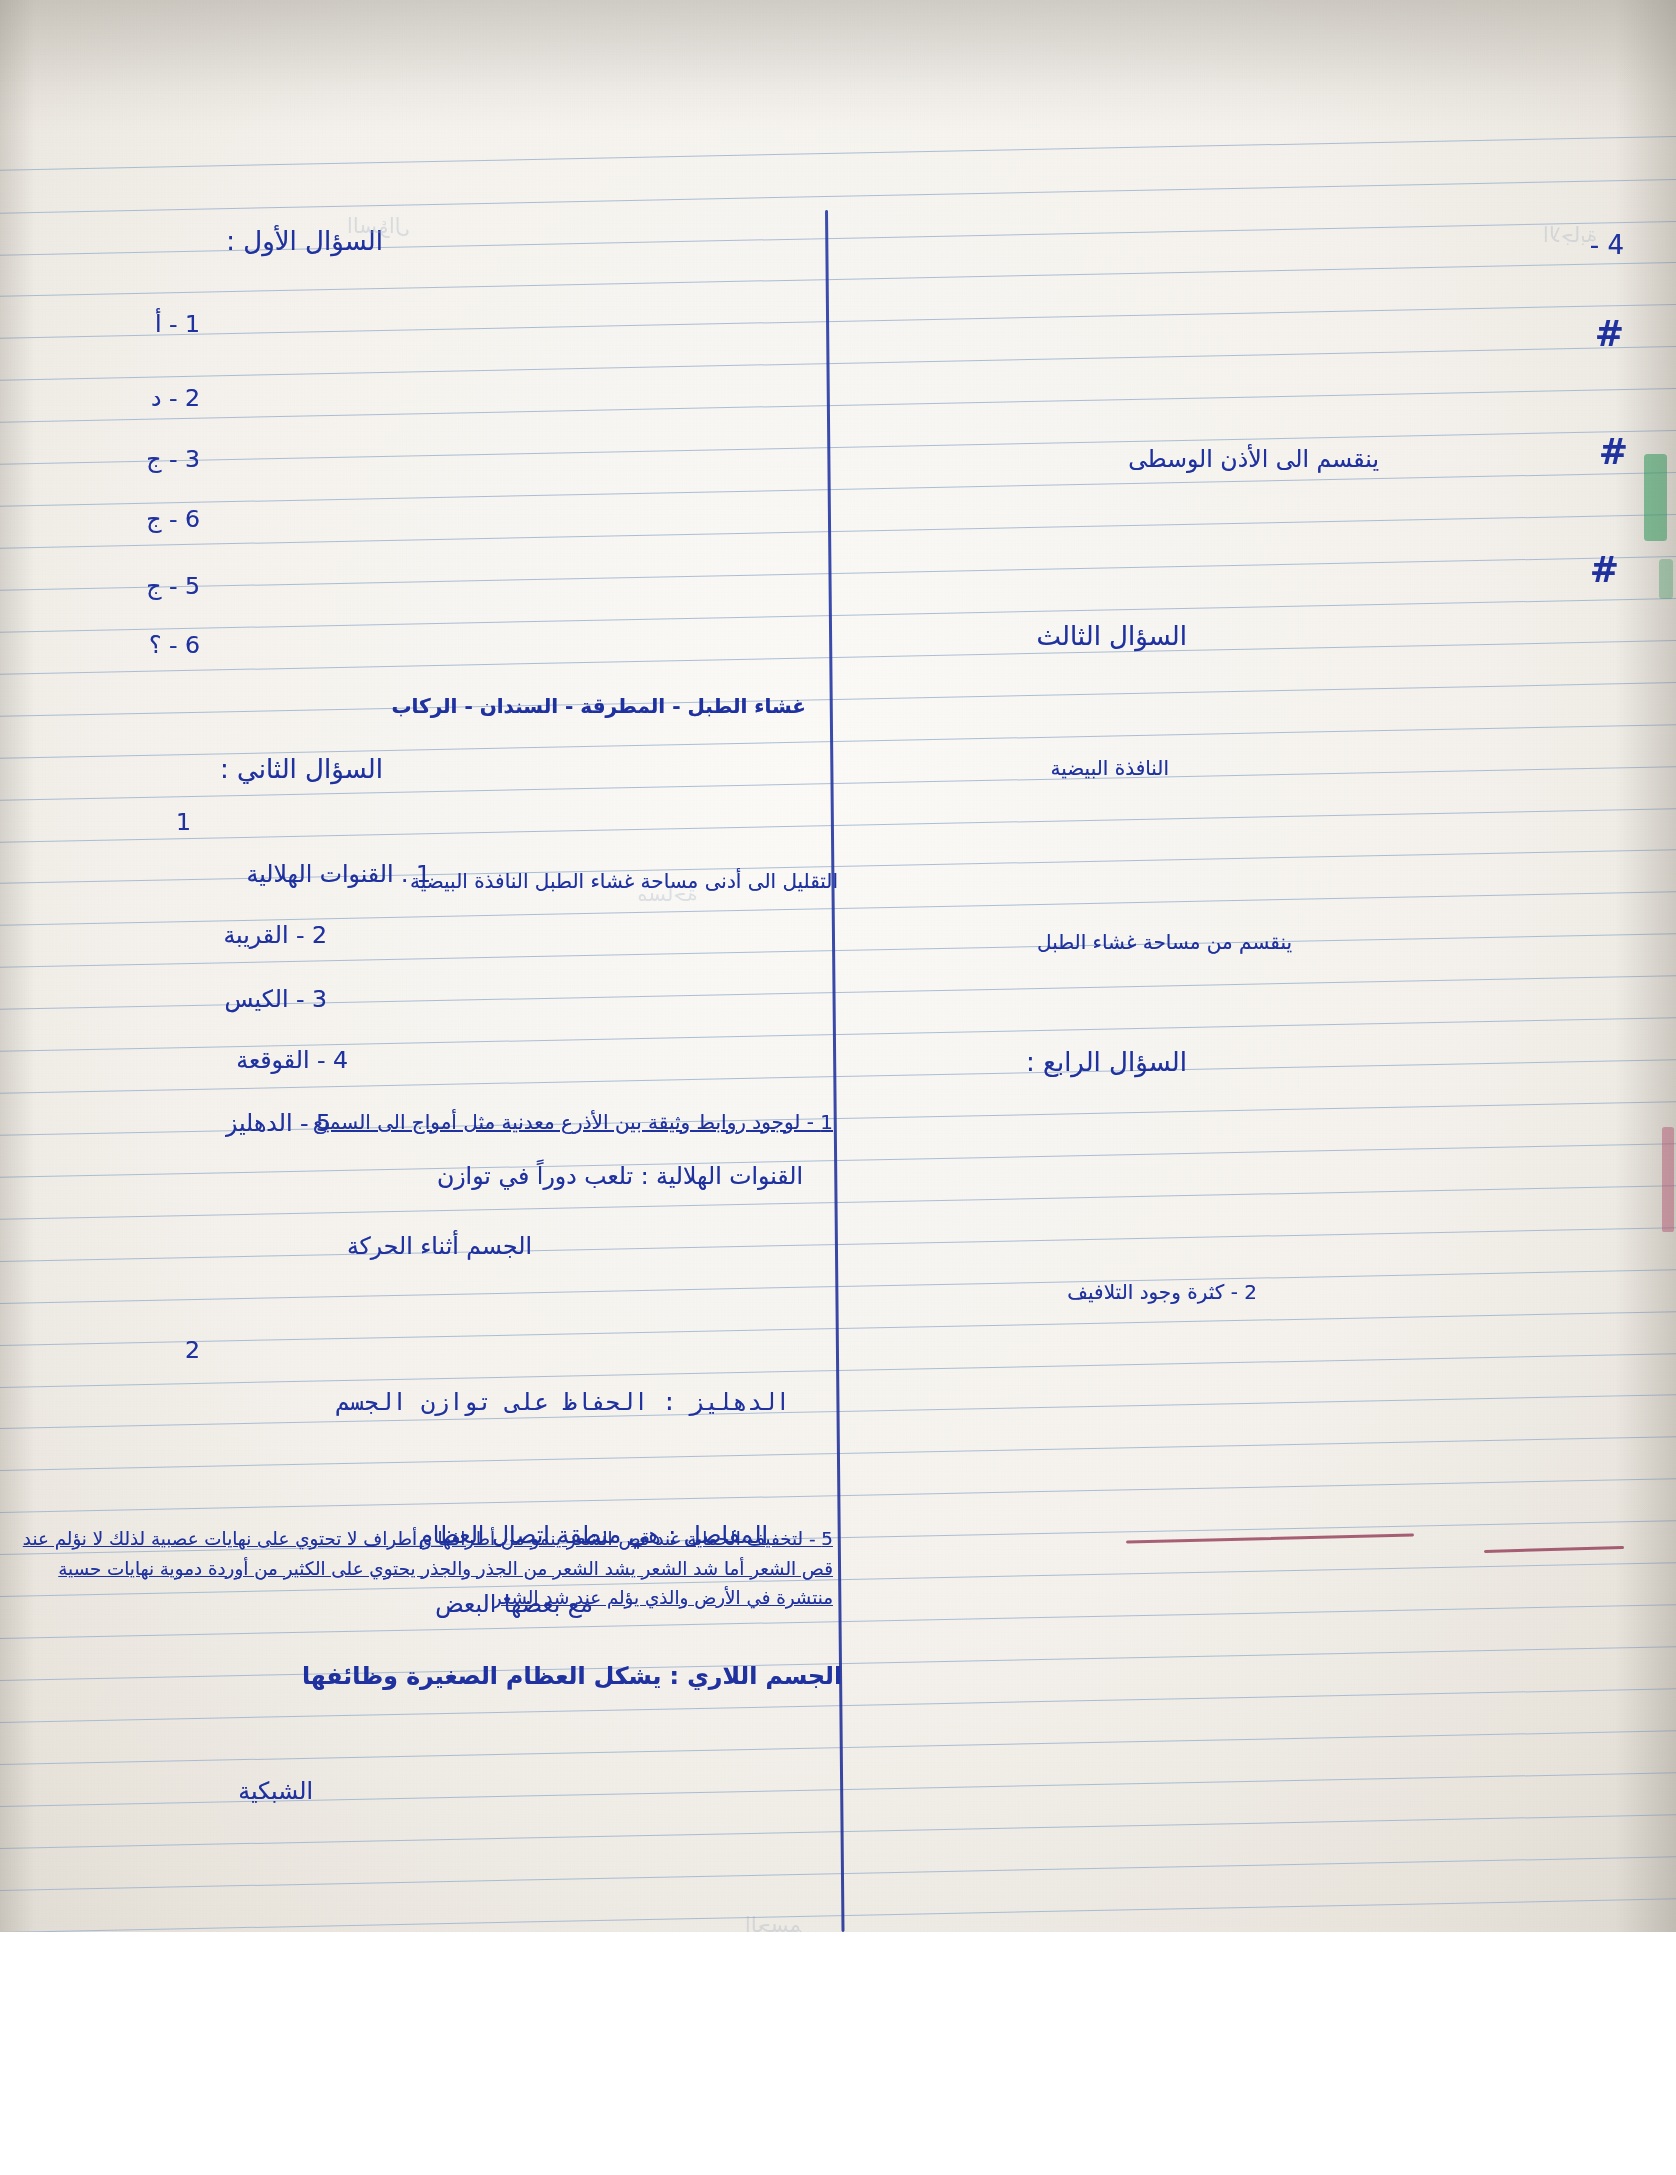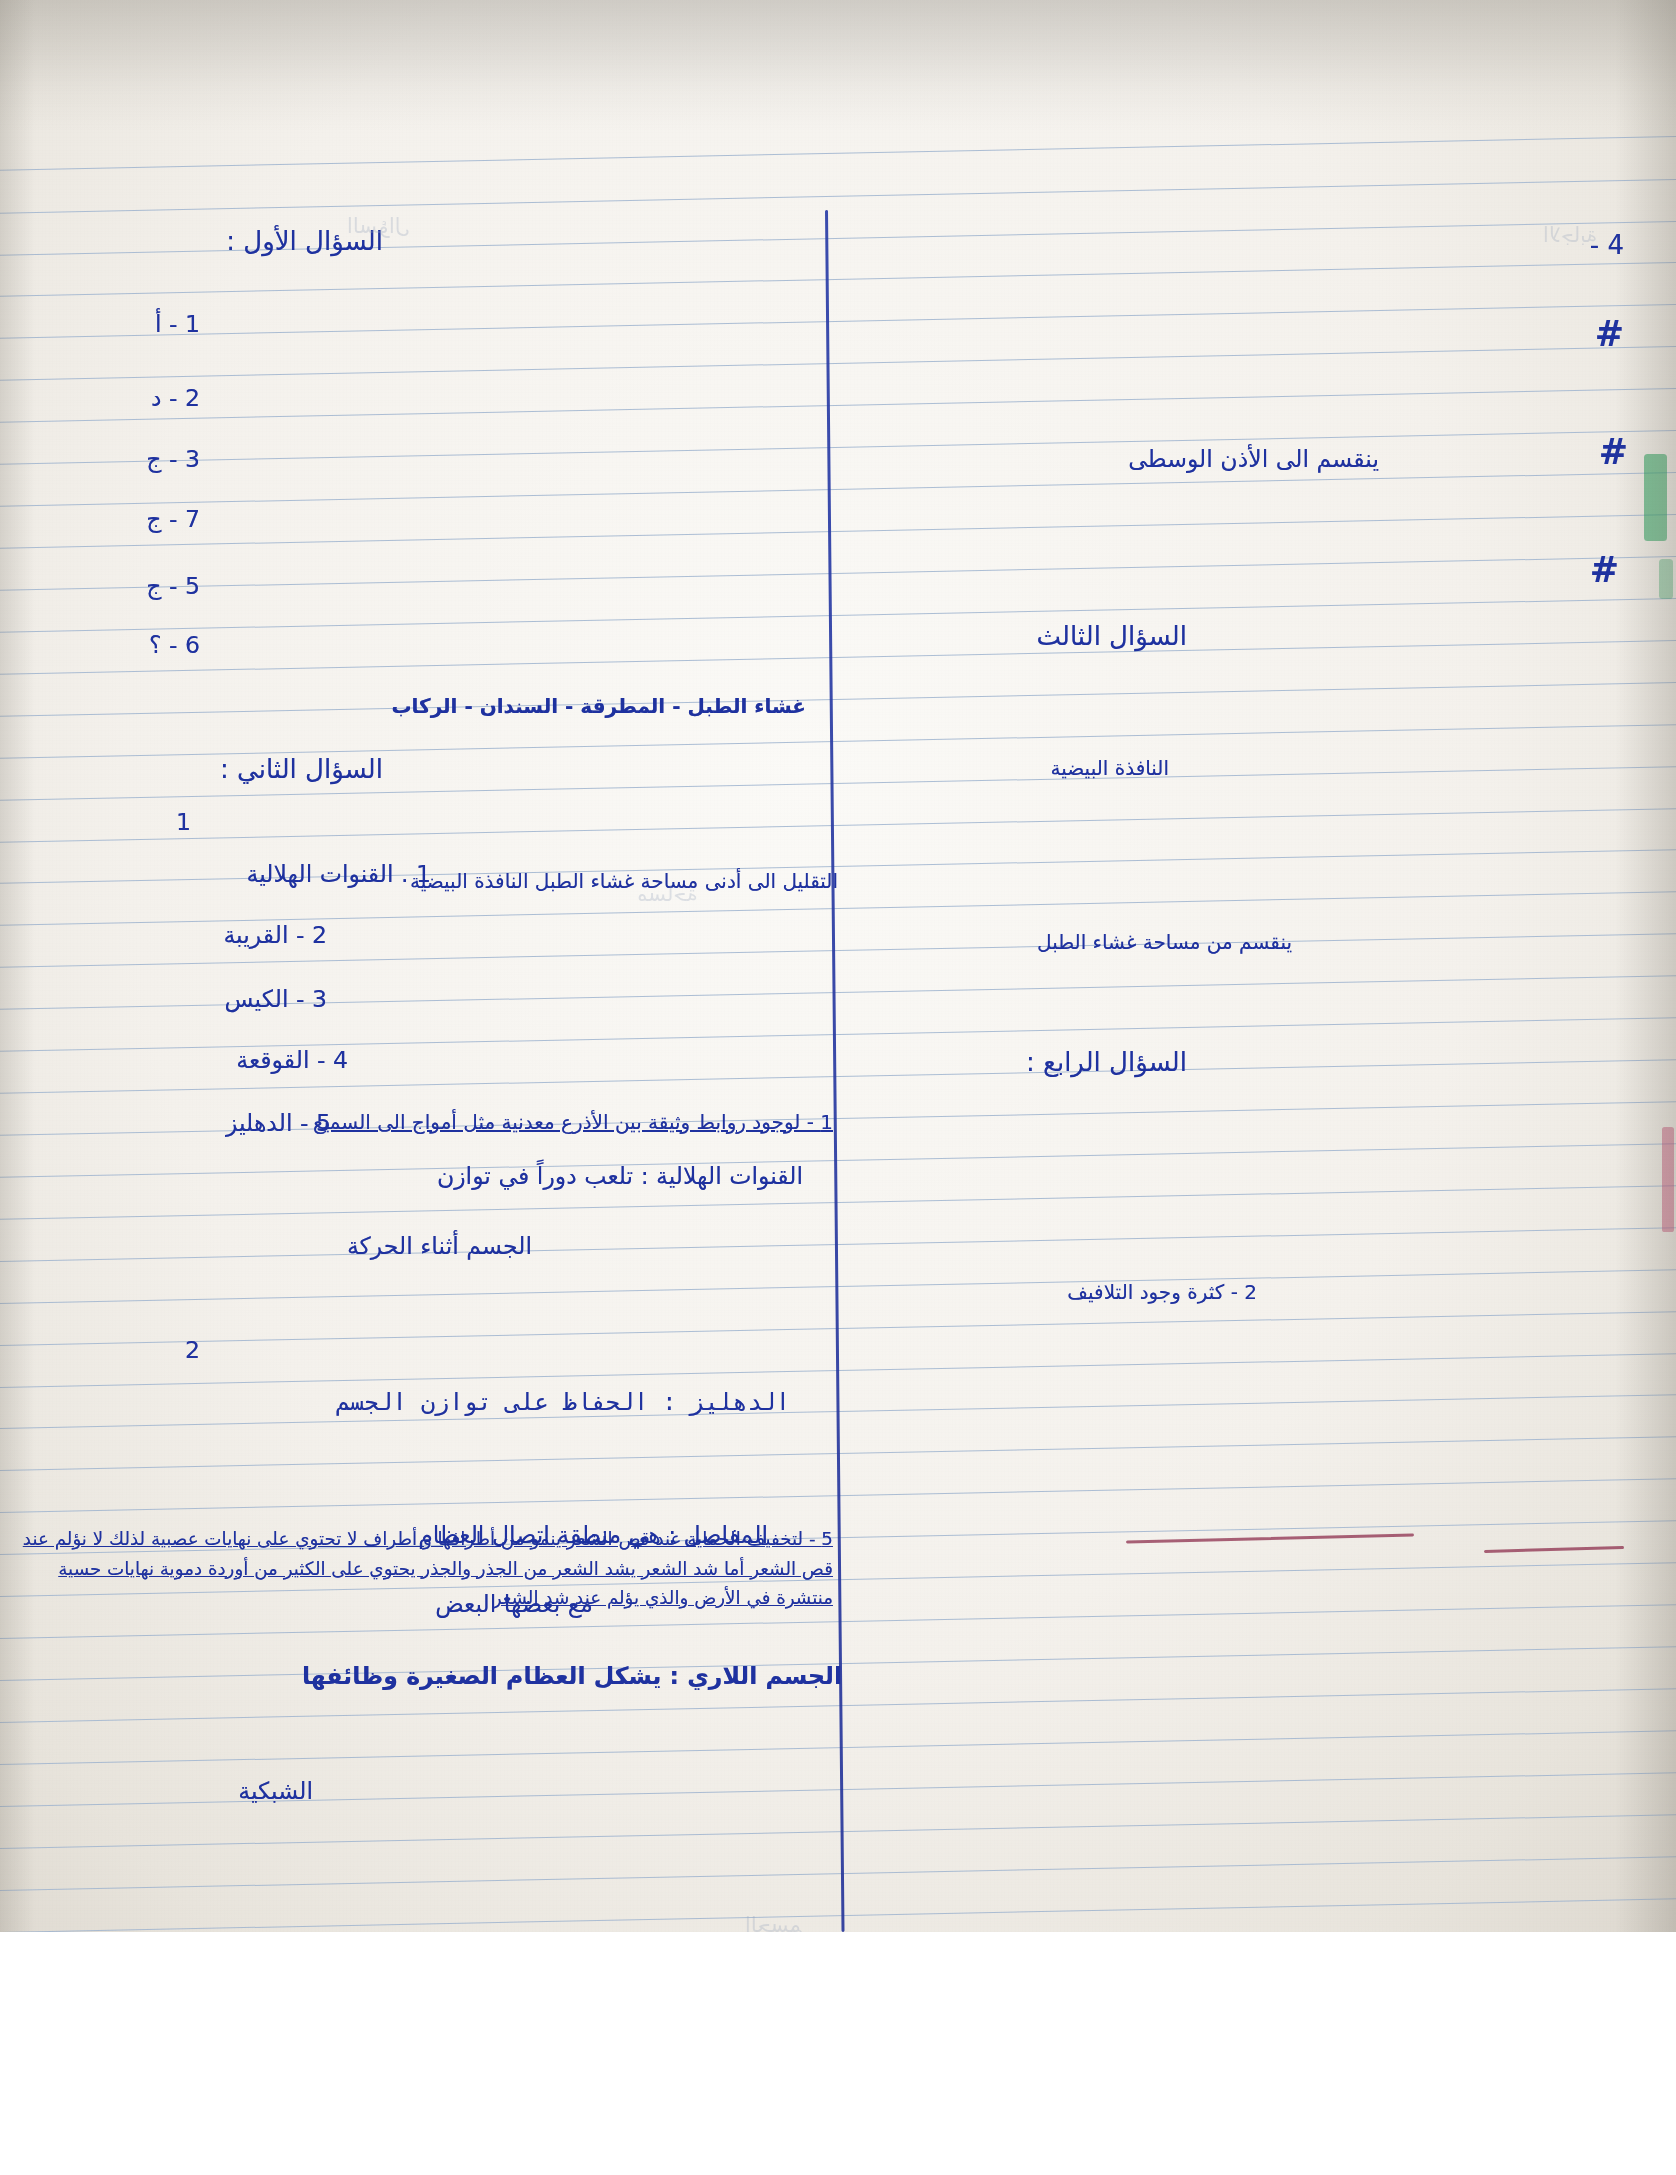--- a/index.html
+++ b/index.html
@@ -202,21 +202,21 @@
 
   <div class="marker" style="right:8.7px; top:454px; width:23px; height:87px;"></div>
   <div class="marker" style="right:3.5px; top:559px; width:14px; height:40px; opacity:.35;"></div>
   <div class="pinkmark" style="right:1.7px; top:1127px; width:12.2px; height:105px;"></div>
 
   <div class="hw lg" style="top:225px; right:1293px;">السؤال الأول :</div>
 
   <div class="hw" style="top:310px; right:1476px;">1 - أ</div>
   <div class="hw" style="top:384px; right:1476px;">2 - د</div>
   <div class="hw" style="top:445px; right:1476px;">3 - ج</div>
-  <div class="hw" style="top:505px; right:1476px;">7 - ج</div>
+  <div class="hw" style="top:505px; right:1476px;">6 - ج</div>
   <div class="hw" style="top:572px; right:1476px;">5 - ج</div>
   <div class="hw" style="top:631px; right:1476px;">6 - ؟</div>
 
   <div class="hw lg" style="top:753px; right:1293px;">السؤال الثاني :</div>
 
   <div class="hw" style="top:808px; right:1485px;">1</div>
 
   <div class="hw" style="top:860px; right:1245px;">1 . القنوات الهلالية</div>
   <div class="hw" style="top:921px; right:1349px;">2 - القريبة</div>
   <div class="hw" style="top:985px; right:1349px;">3 - الكيس</div>

